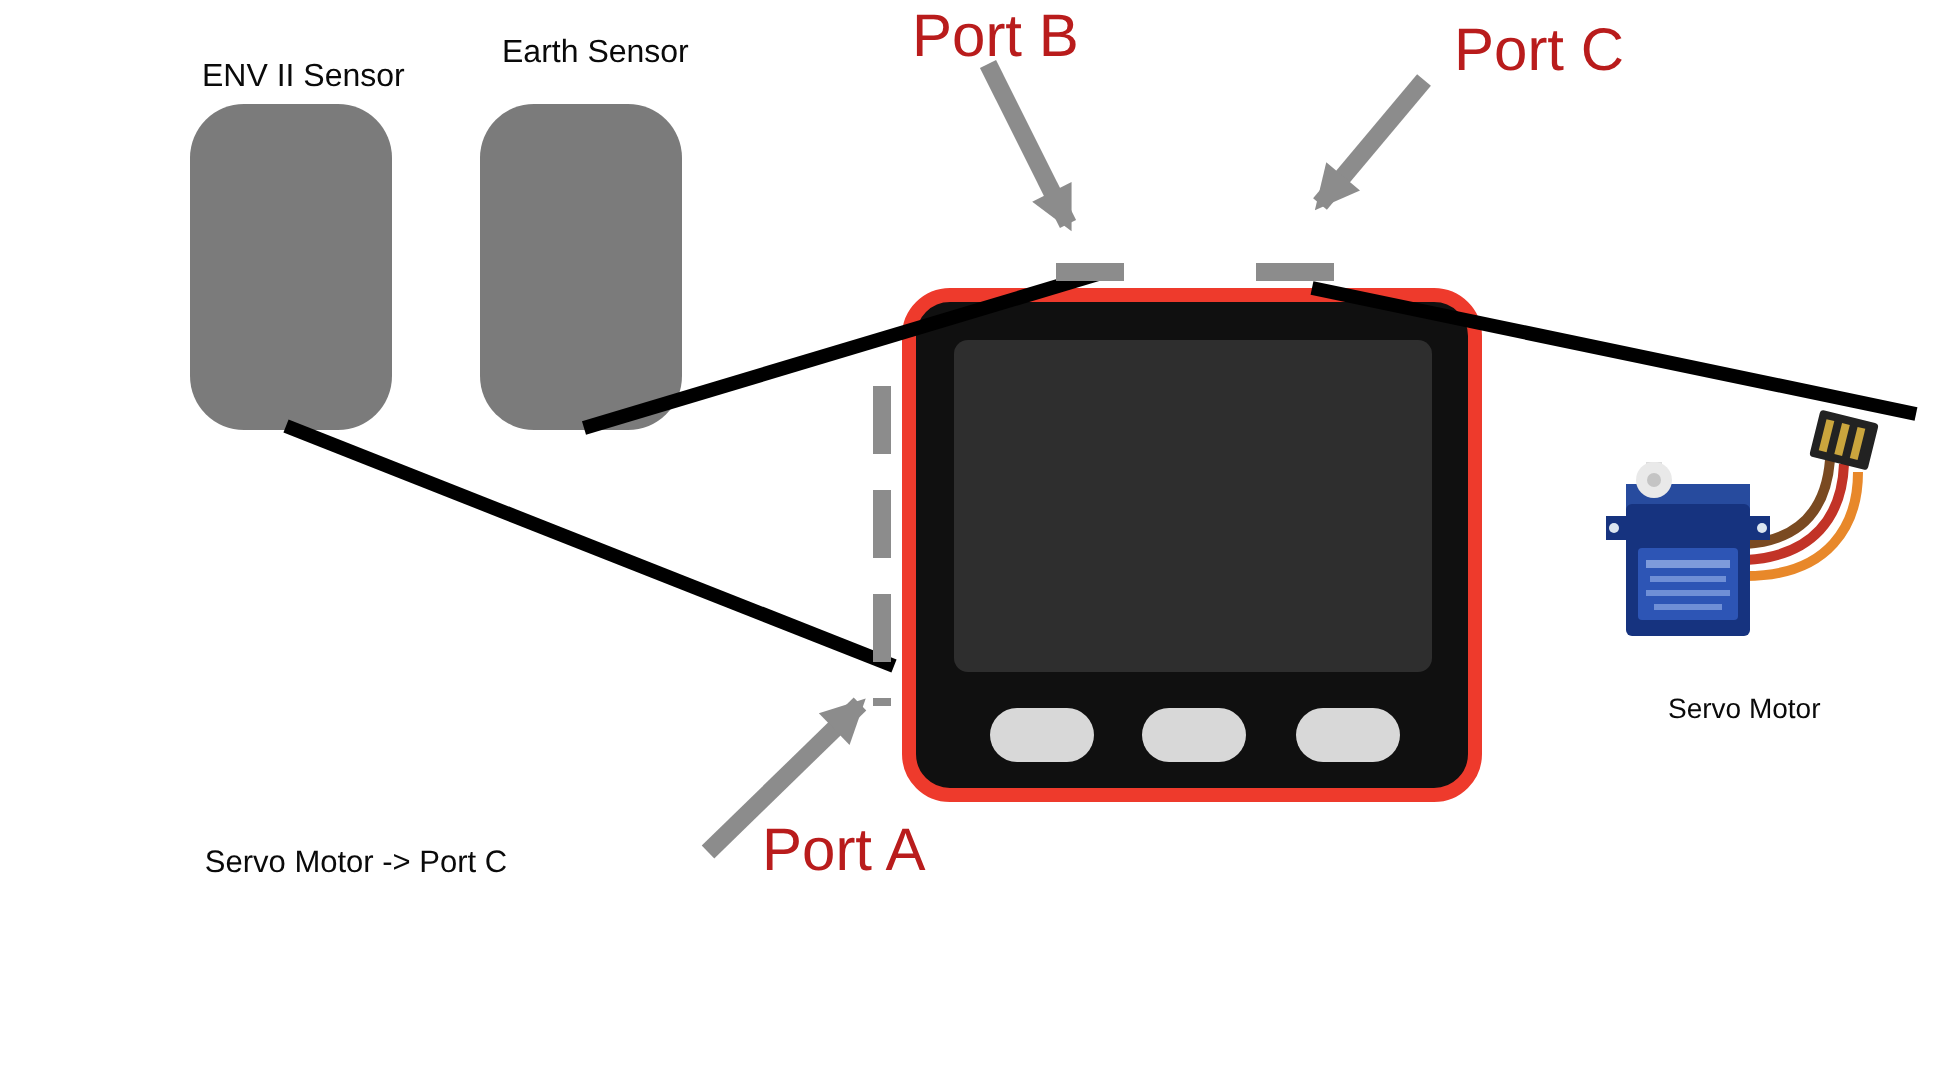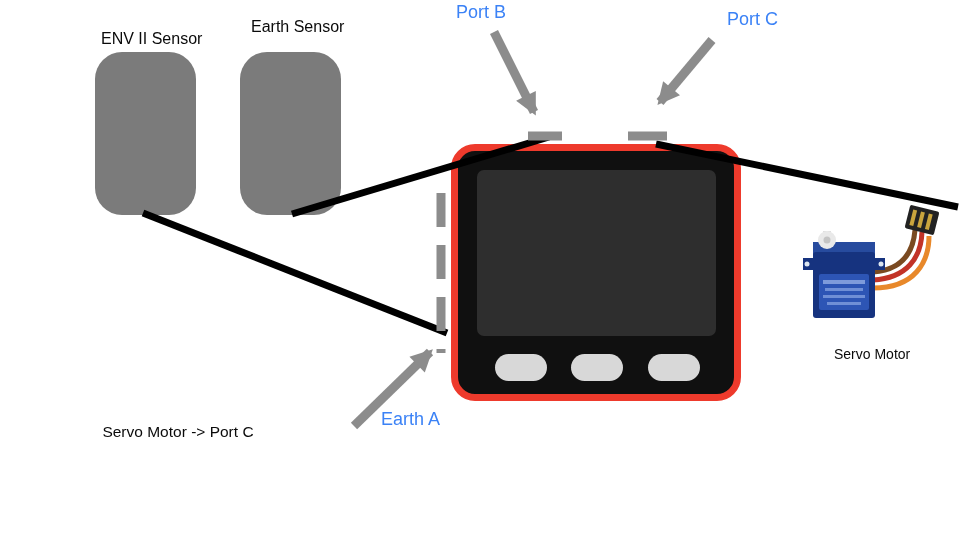--- a/index.html
+++ b/index.html
@@ -25,22 +25,22 @@
   }
   .sensor-label {
     position: absolute;
     font-size: 16px;
     color: #0a0a0a;
     white-space: nowrap;
     margin-left: 15px;
   }
   .port-label {
     position: absolute;
-    font-size: 18px;
-    color: #3b82f6;
+    font-size: 30px;
+    color: #b91c1c;
     white-space: nowrap;
   }
   #device {
     position: absolute;
     left: 451px;
     top: 144px;
     width: 290px;
     height: 257px;
     background: #101010;
     border: 7px solid #ee3a2c;
@@ -146,21 +146,21 @@
     <line x1="494" y1="32" x2="534" y2="112" stroke="#8c8c8c" stroke-width="9" marker-end="url(#ah)"></line>
     <line x1="712" y1="40" x2="660" y2="102" stroke="#8c8c8c" stroke-width="9" marker-end="url(#ah)"></line>
     <line x1="354" y1="426" x2="430" y2="352" stroke="#8c8c8c" stroke-width="9" marker-end="url(#ah)"></line>
   </svg>
 
   <div class="sensor-label" style="left:86px;top:30px;">ENV II Sensor</div>
   <div class="sensor-label" style="left:236px;top:18px;">Earth Sensor</div>
 
   <div class="port-label" style="left:456px;top:2px;">Port B</div>
   <div class="port-label" style="left:727px;top:9px;">Port C</div>
-  <div class="port-label" style="left:381px;top:409px;">Earth A</div>
+  <div class="port-label" style="left:381px;top:409px;">Port A</div>
 
   <div class="sensor-label" style="left:819px;top:346px;font-size:14px;">Servo Motor</div>
 
   <div id="legend">
     <div>Servo Motor -&gt; Port C</div>
   </div>
 
 </div>
 
 </body></html>

